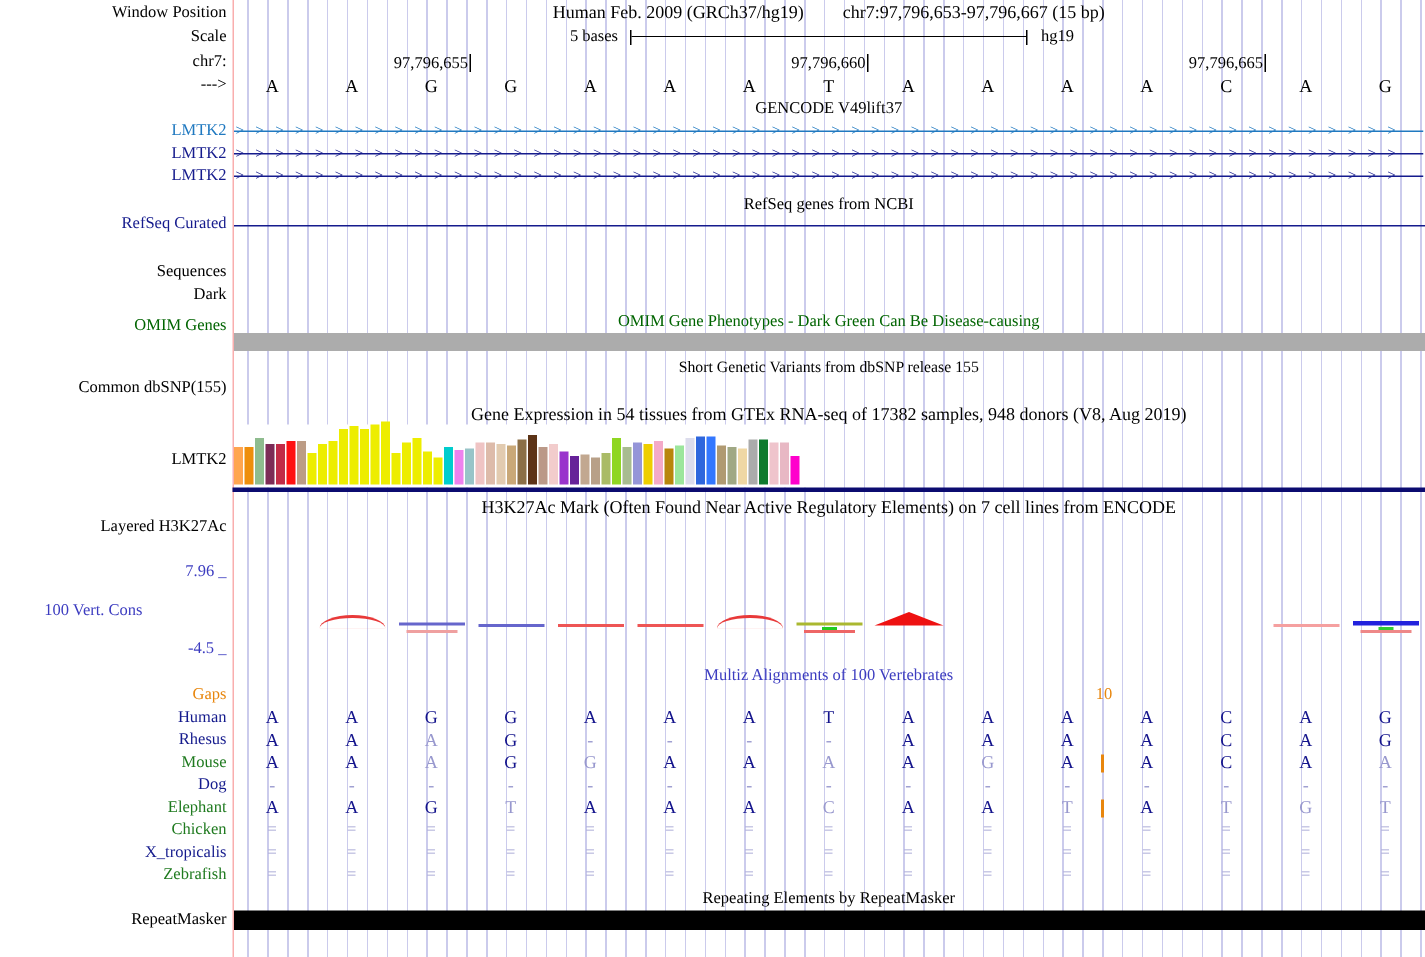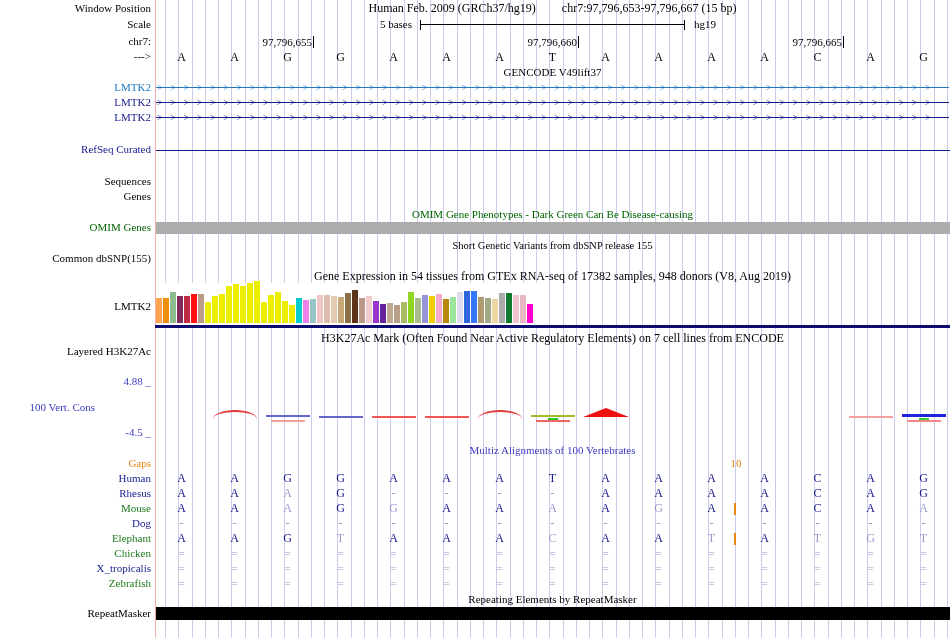--- a/index.html
+++ b/index.html
@@ -40,26 +40,26 @@
 
   <div class="ll" style="top:2px">Window Position</div>
   <div class="ll" style="top:18px">Scale</div>
   <div class="ll" style="top:35px">chr7:</div>
   <div class="ll" style="top:50px">---&gt;</div>
   <div class="ll" style="top: 81px; color: rgb(32, 121, 192);">LMTK2</div>
   <div class="ll" style="top: 96px; color: rgb(21, 27, 141);">LMTK2</div>
   <div class="ll" style="top: 111px; color: rgb(21, 27, 141);">LMTK2</div>
   <div class="ll navy" style="top:143px">RefSeq Curated</div>
   <div class="ll" style="top:175px">Sequences</div>
-  <div class="ll" style="top:190px">Genes</div>
-  <div class="ll dgreen" style="top:221px">OMIM Genes</div>
+  <div class="ll" style="top:190px">Dark</div>
+  <div class="ll dgreen" style="top:211px">OMIM Genes</div>
   <div class="ll" style="top:252px">Common dbSNP(155)</div>
   <div class="ll" style="top:300px">LMTK2</div>
   <div class="ll" style="top:345px">Layered H3K27Ac</div>
-  <div class="ll blue-acc" style="top:375px">4.88 _</div>
+  <div class="ll blue-acc" style="top:375px">7.96 _</div>
   <div class="ll blue-acc" style="top:401px;right:855px">100 Vert. Cons</div>
   <div class="ll blue-acc" style="top:426px">-4.5 _</div>
   <div class="ll orange-acc" style="top:457px">Gaps</div>
   <div id="multiz-labels">
       <div style="position: absolute; right: 799px; top: 472px; font-size: 11px; line-height: 13px; white-space: nowrap; color: rgb(21, 27, 141);">Human</div>
       <div style="position: absolute; right: 799px; top: 487px; font-size: 11px; line-height: 13px; white-space: nowrap; color: rgb(21, 27, 141);">Rhesus</div>
       <div style="position: absolute; right: 799px; top: 502px; font-size: 11px; line-height: 13px; white-space: nowrap; color: rgb(31, 122, 31); margin-left: 36px;">Mouse</div>
       <div style="position: absolute; right: 799px; top: 517px; font-size: 11px; line-height: 13px; white-space: nowrap; color: rgb(21, 27, 141);">Dog</div>
       <div style="position: absolute; right: 799px; top: 532px; font-size: 11px; line-height: 13px; white-space: nowrap; color: rgb(31, 122, 31);">Elephant</div>
       <div style="position: absolute; right: 799px; top: 547px; font-size: 11px; line-height: 13px; white-space: nowrap; color: rgb(31, 122, 31);">Chicken</div>
@@ -115,20 +115,21 @@
     </div>
   <div class="generow" style="top: 96px; color: rgb(21, 27, 141);">
       <div class="gene-line"></div>
       <span class="gene-arrows">&gt;&gt;&gt;&gt;&gt;&gt;&gt;&gt;&gt;&gt;&gt;&gt;&gt;&gt;&gt;&gt;&gt;&gt;&gt;&gt;&gt;&gt;&gt;&gt;&gt;&gt;&gt;&gt;&gt;&gt;&gt;&gt;&gt;&gt;&gt;&gt;&gt;&gt;&gt;&gt;&gt;&gt;&gt;&gt;&gt;&gt;&gt;&gt;&gt;&gt;&gt;&gt;&gt;&gt;&gt;&gt;&gt;&gt;&gt;</span>
     </div>
   <div class="generow" style="top: 111px; color: rgb(21, 27, 141);">
       <div class="gene-line"></div>
       <span class="gene-arrows">&gt;&gt;&gt;&gt;&gt;&gt;&gt;&gt;&gt;&gt;&gt;&gt;&gt;&gt;&gt;&gt;&gt;&gt;&gt;&gt;&gt;&gt;&gt;&gt;&gt;&gt;&gt;&gt;&gt;&gt;&gt;&gt;&gt;&gt;&gt;&gt;&gt;&gt;&gt;&gt;&gt;&gt;&gt;&gt;&gt;&gt;&gt;&gt;&gt;&gt;&gt;&gt;&gt;&gt;&gt;&gt;&gt;&gt;&gt;</span>
     </div>
 
+  <div class="ch" style="top:130px;font-size:11px">RefSeq genes from NCBI</div>
   <div class="hbar" id="refseq-line" style="top: 150px; height: 1px; background: rgb(21, 27, 141);"></div>
 
 
   <div class="ch dgreen" style="top:208px;font-size:11px">OMIM Gene Phenotypes - Dark Green Can Be Disease-causing</div>
   <div class="hbar" id="omim-bar" style="top: 222px; height: 12px; background: rgb(172, 172, 172);"></div>
 
   <div class="ch" style="top:239px;font-size:10.5px">Short Genetic Variants from dbSNP release 155</div>
 
   <div class="ch" style="top:270px;font-size:12px">Gene Expression in 54 tissues from GTEx RNA-seq of 17382 samples, 948 donors (V8, Aug 2019)</div>
   <div id="gtex-panel"></div>

